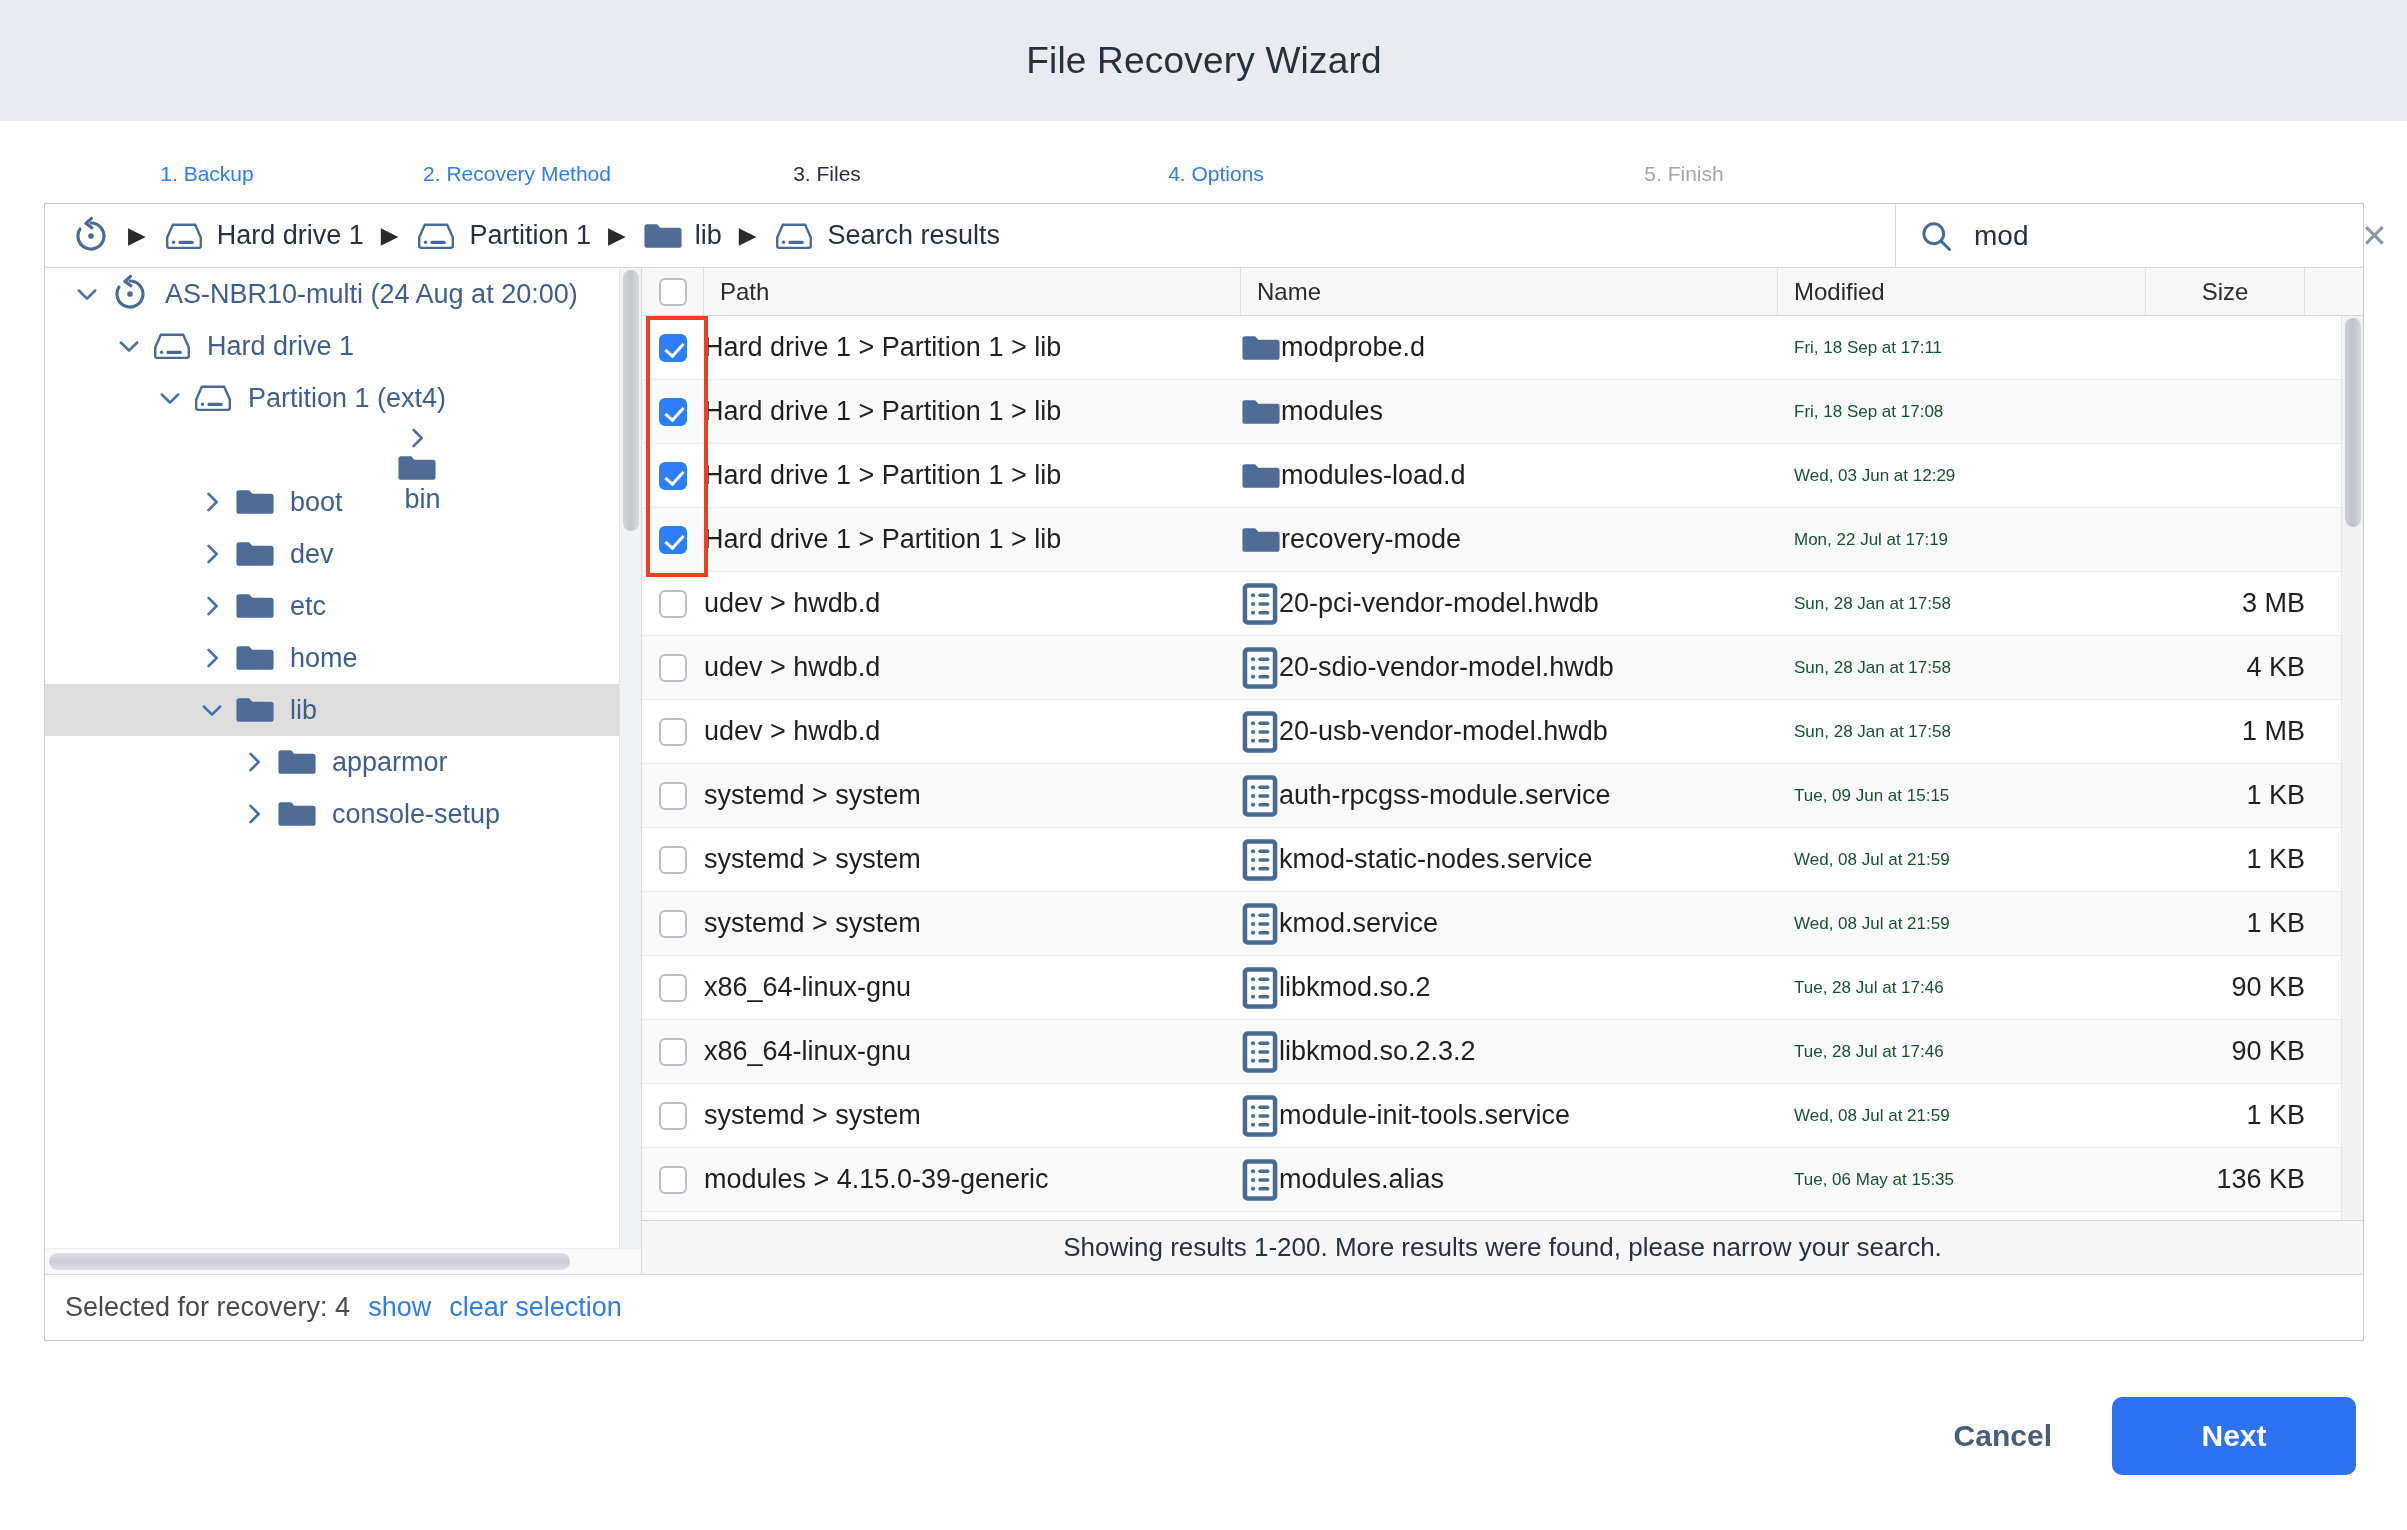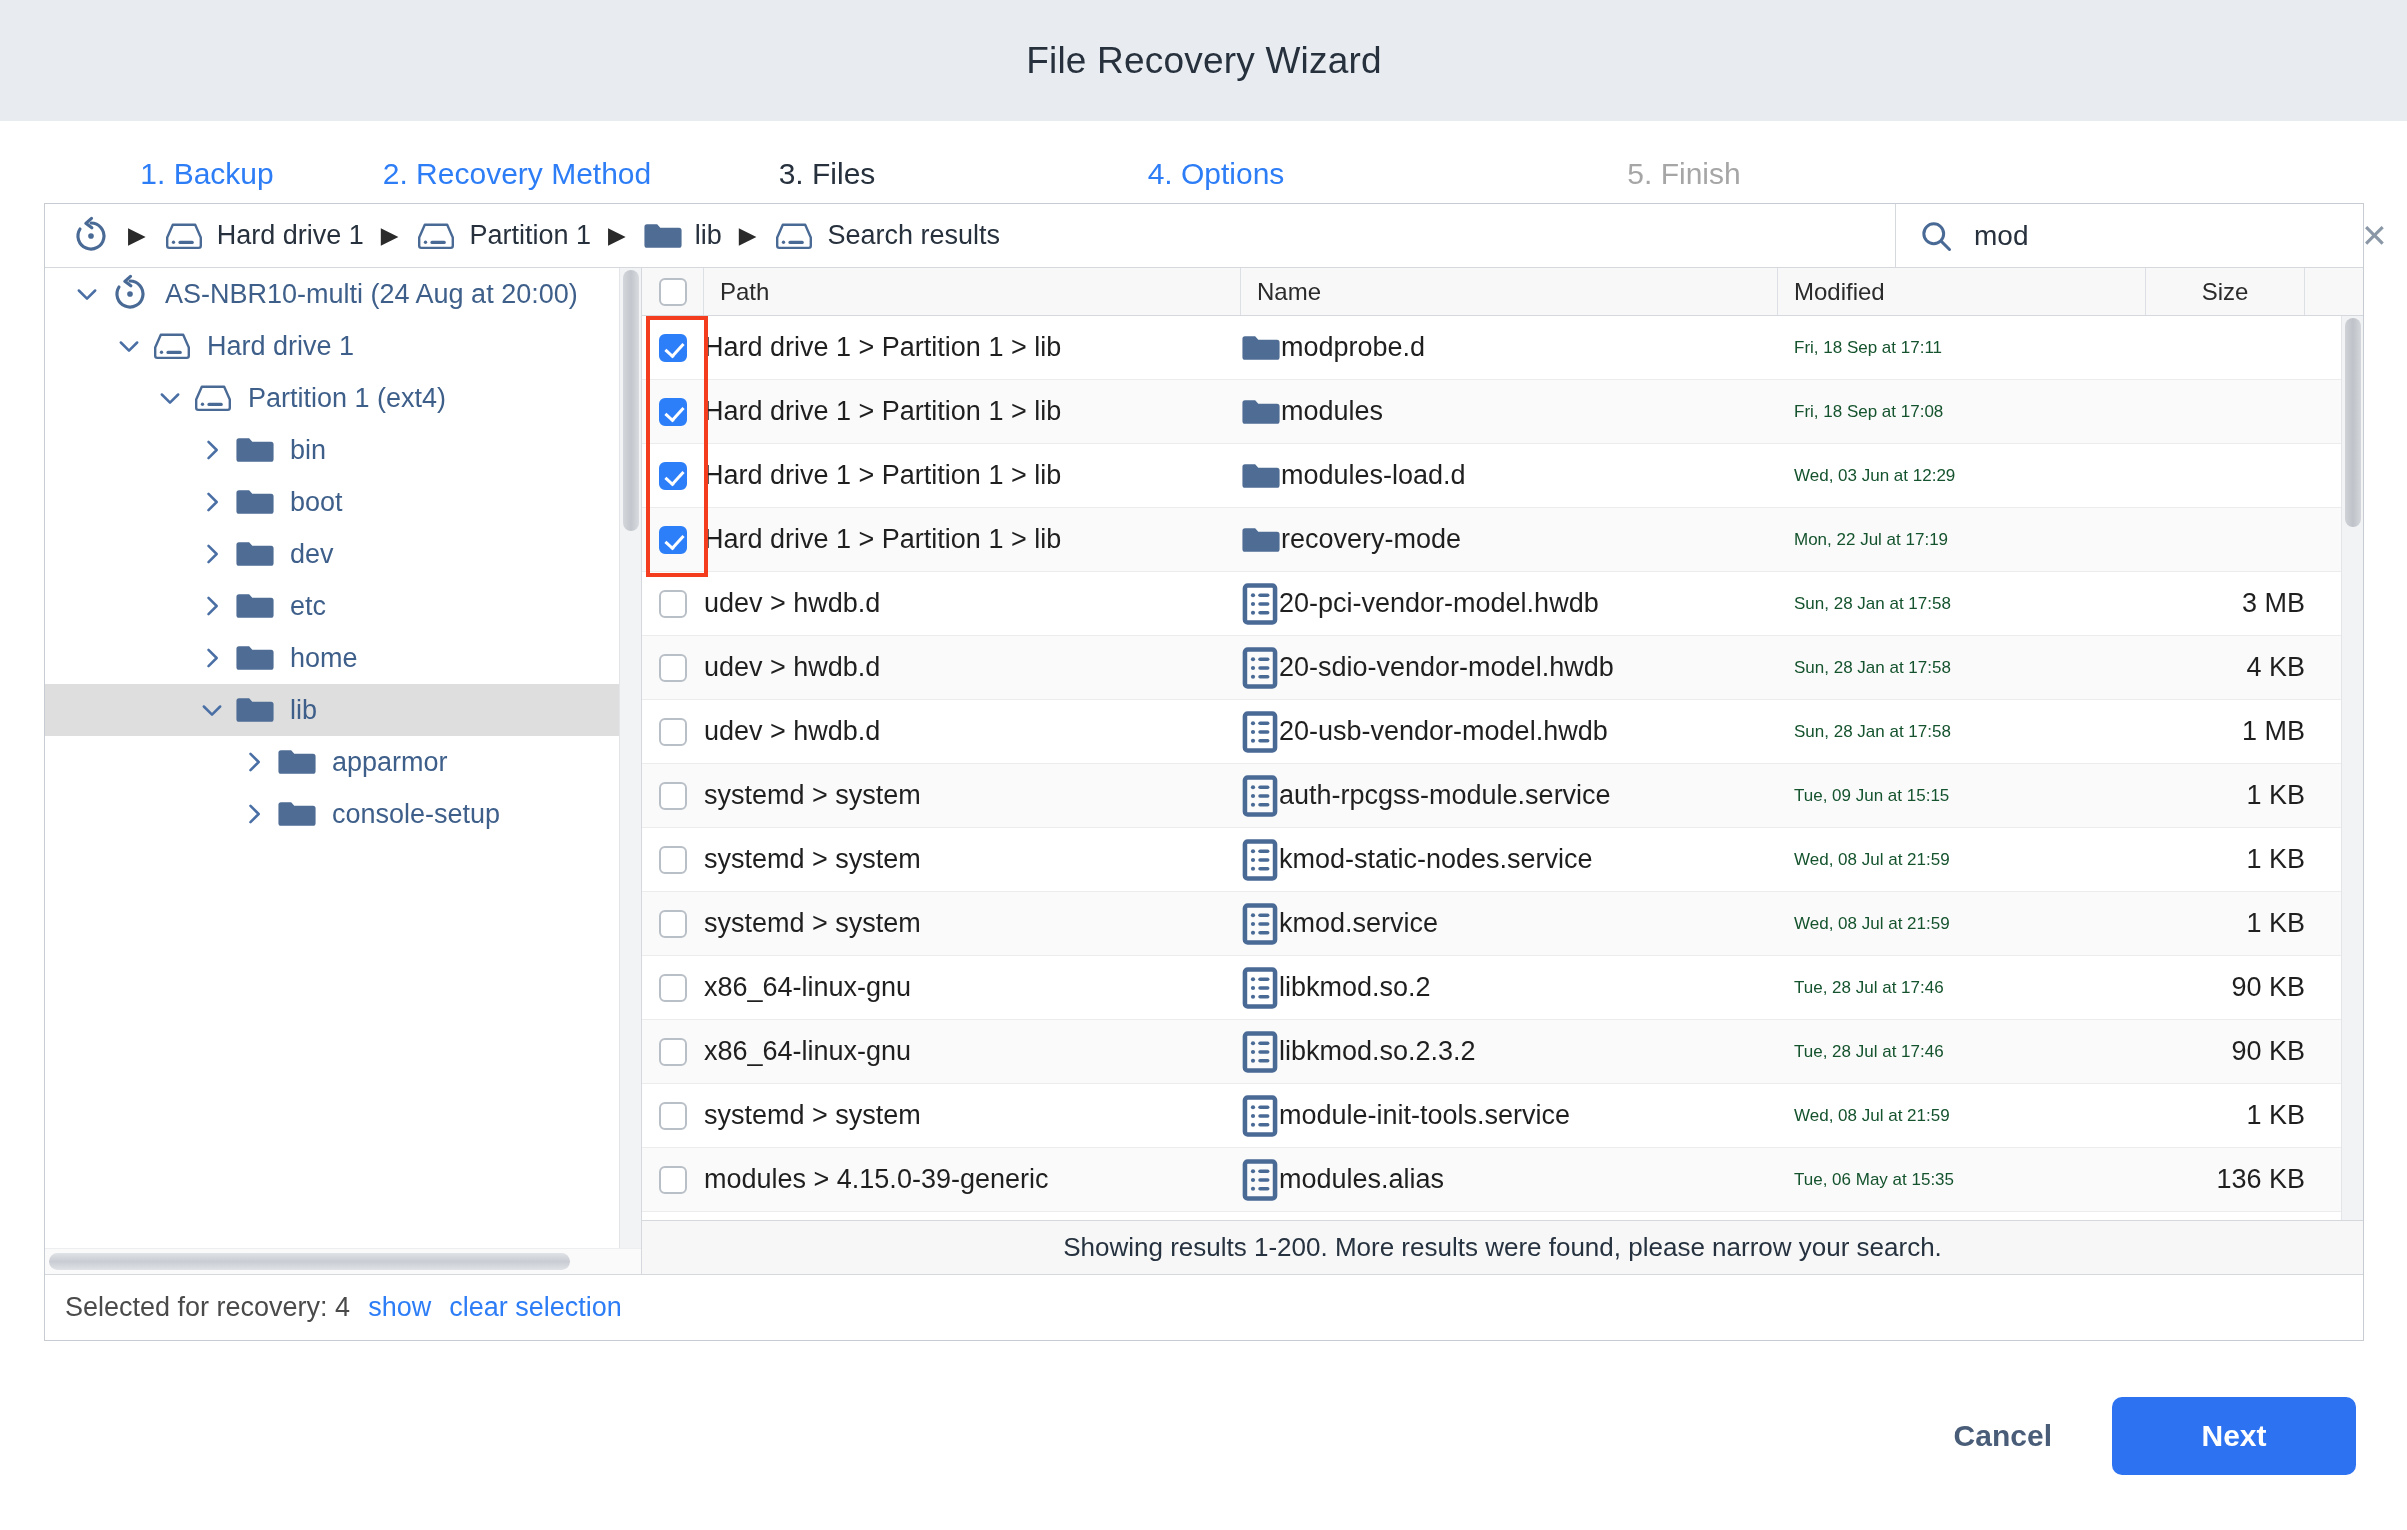--- a/index.html
+++ b/index.html
@@ -31,21 +31,21 @@
   
   .steps {
     height: 82px;
     flex: 0 0 auto;
     display: flex;
     align-items: center;
     padding: 0 52px;
     background: #fff;
   }
   .step {
-    font-size: 30px;
+    font-size: 21px;
     white-space: nowrap;
     cursor: pointer;
     margin-top: 24px;
   }
   .step.done  { color: #2d7df6; }
   .step.current { color: #27313d; cursor: default; }
   .step.future { color: #a6a6a6; cursor: default; }
   .step-s1 { width: 310px; text-align: center; }
   .step-s2 { width: 310px; text-align: center; }
   .step-s3 { width: 310px; text-align: center; }
@@ -410,21 +410,21 @@
               </span>
               <span class="tree-icon">
                 <svg width="42" height="34" viewBox="0 0 30 24" fill="none" stroke="#4a6a96" stroke-width="1.7">
                   <path d="M3 13 L7 4 H23 L27 13 V19 a1.5 1.5 0 0 1-1.5 1.5 H4.5 A1.5 1.5 0 0 1 3 19 Z" stroke-linejoin="round"></path>
                   <circle cx="7.5" cy="16.5" r="1.2" fill="#4a6a96" stroke="none"></circle>
                   <rect x="11" y="15.4" width="11" height="2.3" rx="1.1" fill="#4a6a96" stroke="none"></rect>
                 </svg>
               </span>
               <span class="tree-label">Partition 1 (ext4)</span>
             </div>
-            <div class="tree-row" style="padding-left: 147px;">
+            <div class="tree-row" style="padding-left: 147px; flex-direction: column;">
               <span class="tree-caret">
                 <svg width="28" height="28" viewBox="0 0 24 24" fill="none" stroke="#4a6fa5" stroke-width="2.2" stroke-linecap="round" stroke-linejoin="round">
                   <path d="M9 5l7 7-7 7"></path>
                 </svg>
               </span>
               <span class="tree-icon">
                 <svg width="40" height="32" viewBox="0 0 28 22">
                   <path d="M1 4.5A1.8 1.8 0 0 1 2.8 2.7h7.1l2.2 2.6h13.1A1.8 1.8 0 0 1 27 7.1v10.3a1.8 1.8 0 0 1-1.8 1.8H2.8A1.8 1.8 0 0 1 1 17.4Z" fill="#4e6c94"></path>
                 </svg>
               </span>

